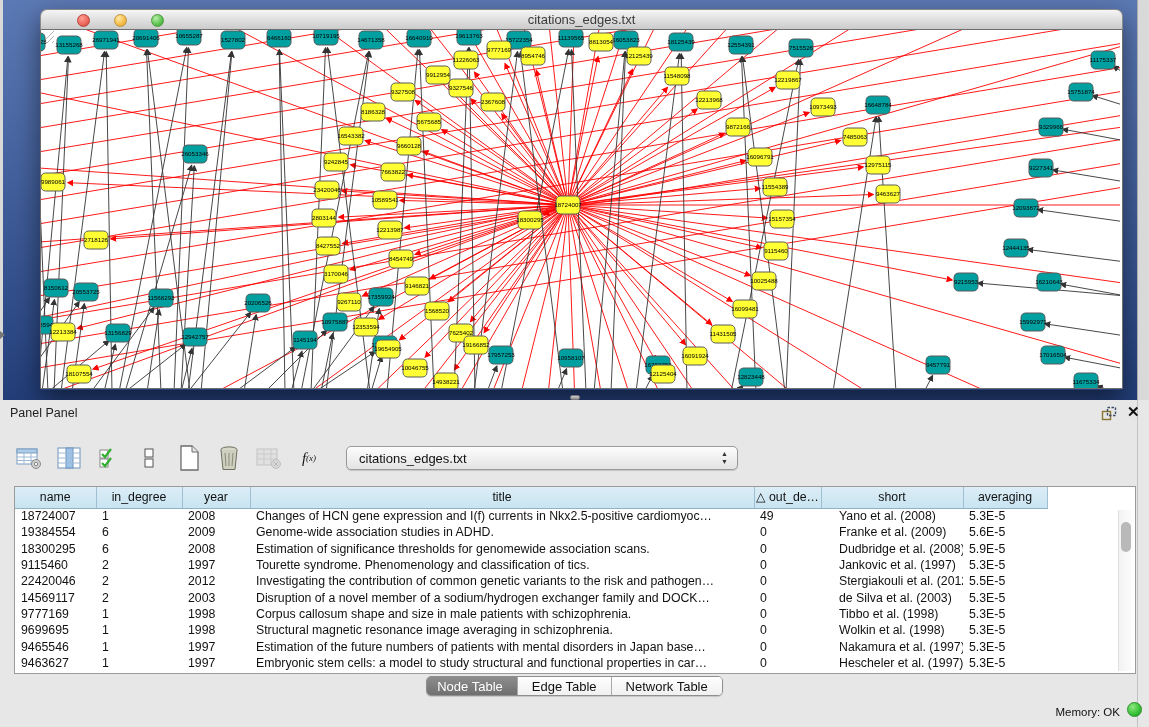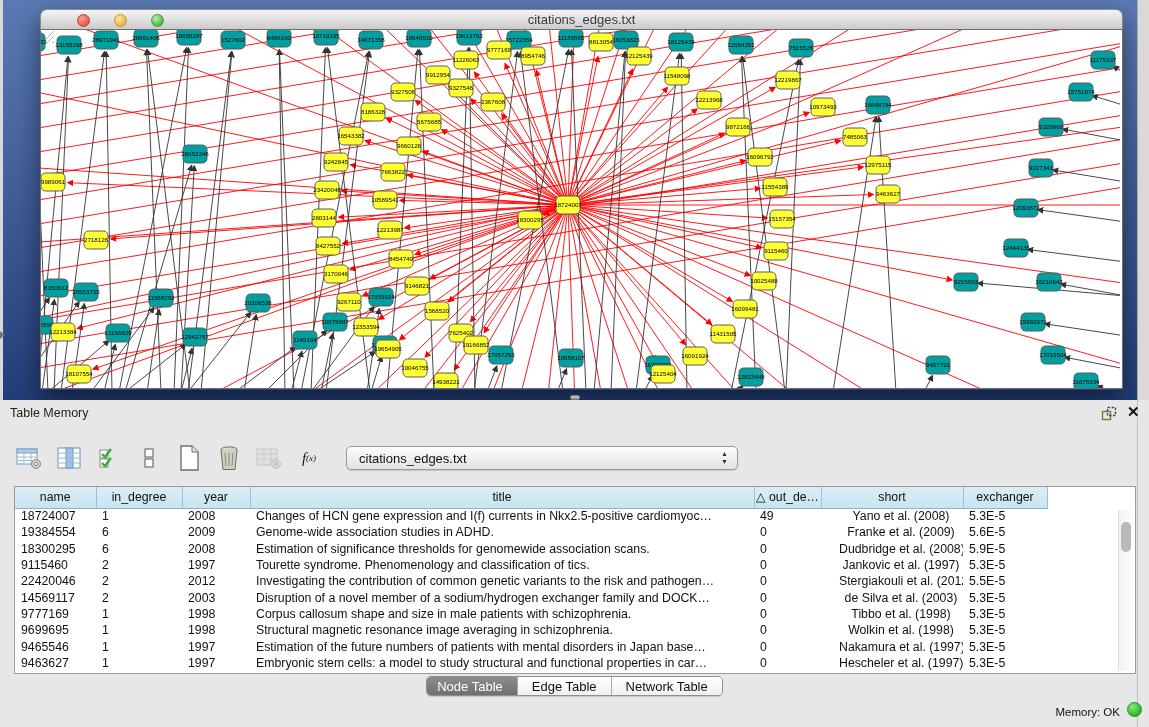--- a/index.html
+++ b/index.html
@@ -49,21 +49,21 @@
   .combo-arrows { position:absolute; right:9px; top:3px; font-size:7px; line-height:8px; color:#333; text-align:center; }
 
   .table-wrap { position:absolute; left:14px; top:86px; width:1122px; height:188px; background:#fff;
     border:1px solid #9b9b9b; }
   table { border-collapse:collapse; table-layout:fixed; width:1032px; font-size:12.3px; color:#111;padding-left:36px; }
   th { height:21px; background:linear-gradient(#dcedf6,#c8e4f1); border-right:1px solid #9fc0d2;
     border-bottom:1px solid #8fb3c6; font-weight:normal; font-size:12.3px; text-align:center; overflow:hidden; white-space:nowrap; }
   td { height:16.3px; padding:0 0 0 6px; overflow:hidden; white-space:nowrap; }
   col.c0{width:81px} col.c1{width:86px} col.c2{width:68px} col.c3{width:504px}
   col.c4{width:67px} col.c5{width:142px} col.c6{width:84px}
-  td.c5 { padding-left:18px;text-align:center; }
+  td.c5 { padding-left:18px; }
   .vscroll { position:absolute; right:2px; top:23px; width:15px; height:161px;
     background:linear-gradient(90deg,#f2f2f2,#fdfdfd); border-left:1px solid #e0e0e0; }
   .vthumb { position:absolute; left:2px; top:12px; width:10px; height:30px; background:#b9b9b9; border-radius:6px; }
 
   .tabs { position:absolute; left:0; top:276px; width:1149px; display:flex; justify-content:center; }
   .seg { display:flex; border:1px solid #8f8f8f; border-radius:5px; overflow:hidden;
     box-shadow:0 1px 1px rgba(0,0,0,.15); height:20px; }
   .seg-item { padding:0 14px; font-size:13px; line-height:19px; background:linear-gradient(#fefefe,#f0f0f0);
     color:#111; border-right:1px solid #a9a9a9; cursor:pointer; }
   .seg-item:last-child { border-right:none; }
@@ -692,21 +692,21 @@
     </div>
   </div>
   <div class="divider-handle"></div>
 </div>
 <div class="edge-arrow"></div>
 <div class="right-strip"></div>
 
 <div class="table-panel">
   <div class="panel-sep"></div>
   <div class="panel-header">
-    <span class="panel-title">Table Memory</span>
+    <span class="panel-title">Panel Panel</span>
     <svg class="panel-float" viewBox="0 0 16 15">
       <rect x="1.5" y="5.5" width="8" height="8" fill="none" stroke="#8a7430" stroke-width="1.4"></rect>
       <rect x="6.5" y="1.5" width="8" height="8" fill="none" stroke="#3c4a66" stroke-width="1.4" stroke-dasharray="2.5 1.5"></rect>
     </svg>
     <span class="panel-close">✕</span>
   </div>
 
   <div class="toolbar">
     <span class="tbtn">
       <svg width="26" height="24" viewBox="0 0 26 24">
@@ -781,21 +781,21 @@
           <col class="c6">
         </colgroup>
       <thead>
           <tr id="table-head-row">
             <th>name</th>
             <th>in_degree</th>
             <th>year</th>
             <th>title</th>
             <th>△ out_de…</th>
             <th>short</th>
-            <th>exchanger</th>
+            <th>averaging</th>
           </tr>
         </thead>
       <tbody id="table-body">
           <tr>
             <td class="c0">18724007</td>
             <td class="c1">1</td>
             <td class="c2">2008</td>
             <td class="c3">Changes of HCN gene expression and I(f) currents in Nkx2.5-positive cardiomyoc…</td>
             <td class="c4">49</td>
             <td class="c5">Yano et al. (2008)</td>

